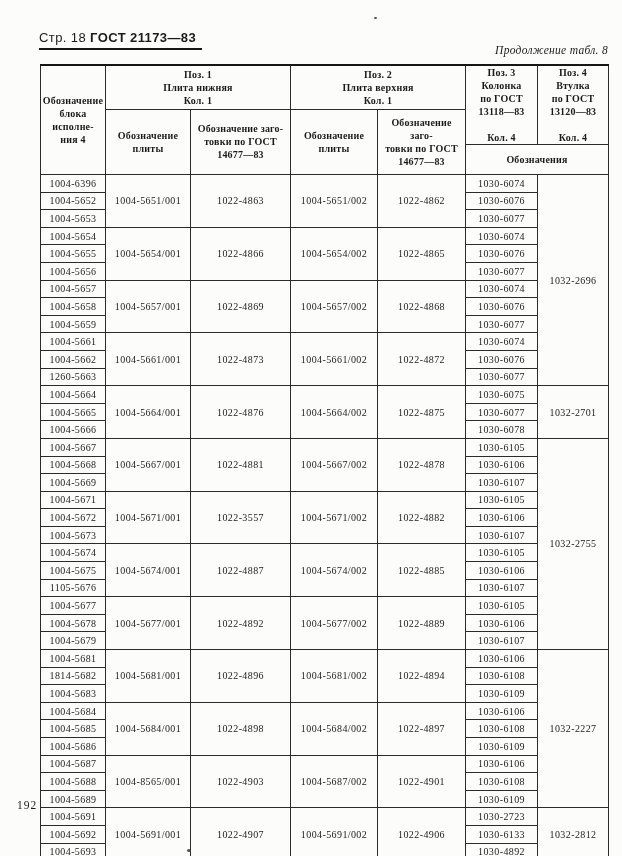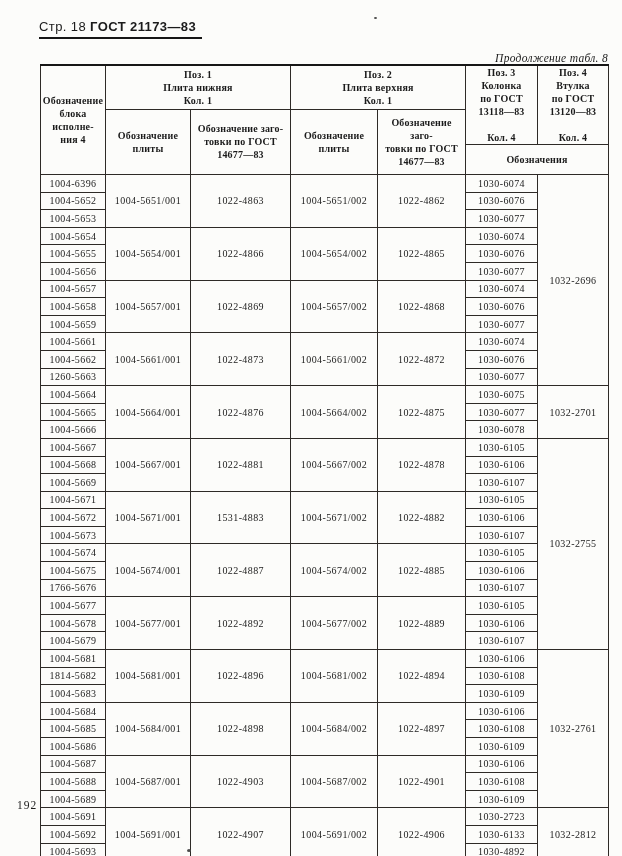--- a/index.html
+++ b/index.html
@@ -7,31 +7,31 @@
   .page{
     position:relative;
     width:622px;height:856px;
     background:#fcfcfa;
     overflow:hidden;
     font-family:"Liberation Serif", serif;
     color:#1b1b1b;
   }
   
   .doc-header{
-    position:absolute;left:39px;top:19px;
+    position:absolute;left:39px;top:30px;
     font-family:"Liberation Sans", sans-serif;
     font-size:13px;letter-spacing:.4px;
     border-bottom:2px solid #161616;
     padding-bottom:3px;padding-right:6px;
     white-space:nowrap;
   }
   .doc-header .bold{font-weight:700;}
   
   .table-caption{
-    position:absolute;top:52px;right:14px;
+    position:absolute;top:44px;right:14px;
     font-style:italic;font-size:11.5px;
     letter-spacing:.3px;
   }
   
   table.gost{
     position:absolute;left:40px;top:64px;
     width:568px;
     border-collapse:collapse;table-layout:fixed;
   }
   table.gost td,table.gost th{
@@ -222,21 +222,21 @@
           <td>1004-5668</td>
           <td>1030-6106</td>
         </tr>
         <tr>
           <td>1004-5669</td>
           <td>1030-6107</td>
         </tr>
         <tr>
           <td>1004-5671</td>
           <td rowspan="3">1004-5671/001</td>
-          <td rowspan="3">1531-4883</td>
+          <td rowspan="3">1022-3557</td>
           <td rowspan="3">1004-5671/002</td>
           <td rowspan="3">1022-4882</td>
           <td>1030-6105</td>
         </tr>
         <tr>
           <td>1004-5672</td>
           <td>1030-6106</td>
         </tr>
         <tr>
           <td>1004-5673</td>
@@ -248,21 +248,21 @@
           <td rowspan="3">1022-4887</td>
           <td rowspan="3">1004-5674/002</td>
           <td rowspan="3">1022-4885</td>
           <td>1030-6105</td>
         </tr>
         <tr>
           <td>1004-5675</td>
           <td>1030-6106</td>
         </tr>
         <tr>
-          <td>1766-5676</td>
+          <td>1105-5676</td>
           <td>1030-6107</td>
         </tr>
         <tr>
           <td>1004-5677</td>
           <td rowspan="3">1004-5677/001</td>
           <td rowspan="3">1022-4892</td>
           <td rowspan="3">1004-5677/002</td>
           <td rowspan="3">1022-4889</td>
           <td>1030-6105</td>
         </tr>
@@ -274,21 +274,21 @@
           <td>1004-5679</td>
           <td>1030-6107</td>
         </tr>
         <tr>
           <td>1004-5681</td>
           <td rowspan="3">1004-5681/001</td>
           <td rowspan="3">1022-4896</td>
           <td rowspan="3">1004-5681/002</td>
           <td rowspan="3">1022-4894</td>
           <td>1030-6106</td>
-          <td rowspan="9">1032-2761</td>
+          <td rowspan="9">1032-2227</td>
         </tr>
         <tr>
           <td>1814-5682</td>
           <td>1030-6108</td>
         </tr>
         <tr>
           <td>1004-5683</td>
           <td>1030-6109</td>
         </tr>
         <tr>
@@ -302,21 +302,21 @@
         <tr>
           <td>1004-5685</td>
           <td>1030-6108</td>
         </tr>
         <tr>
           <td>1004-5686</td>
           <td>1030-6109</td>
         </tr>
         <tr>
           <td>1004-5687</td>
-          <td rowspan="3">1004-5687/001</td>
+          <td rowspan="3">1004-8565/001</td>
           <td rowspan="3">1022-4903</td>
           <td rowspan="3">1004-5687/002</td>
           <td rowspan="3">1022-4901</td>
           <td>1030-6106</td>
         </tr>
         <tr>
           <td>1004-5688</td>
           <td>1030-6108</td>
         </tr>
         <tr>

